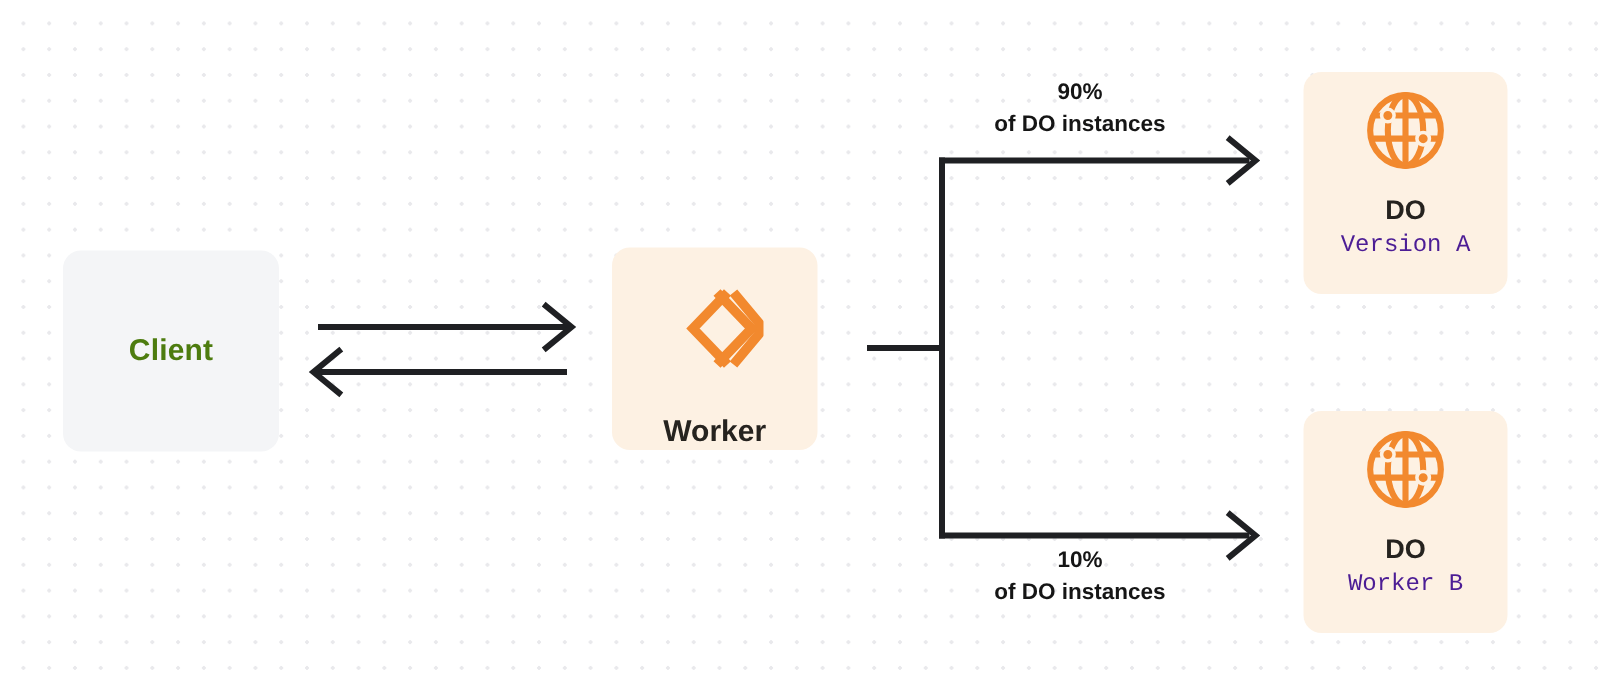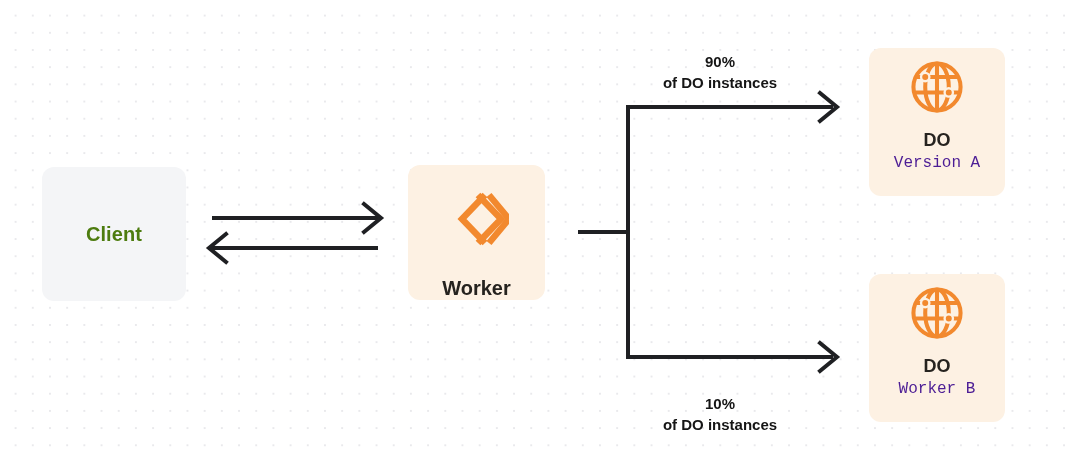--- a/index.html
+++ b/index.html
@@ -101,21 +101,21 @@
   .edge-label {
     position: absolute;
     text-align: center;
     font-size: 15px;
     font-weight: bold;
     color: #151515;
     line-height: 1.38;
     white-space: nowrap;
   }
   #label-top { left: 592px; top: 52px; width: 256px; }
-  #label-bottom { left: 592px; top: 394px; width: 256px; }
+  #label-bottom { left: 592px; top: 364px; width: 256px; }
   .edge-label .pct { display: block; }
   .edge-label .sub { display: block; }
 </style>
 </head>
 <body>
 
 <div id="canvas">
 
   <svg id="wires" viewBox="0 0 1072 452" width="1072" height="452">
     <defs></defs>

